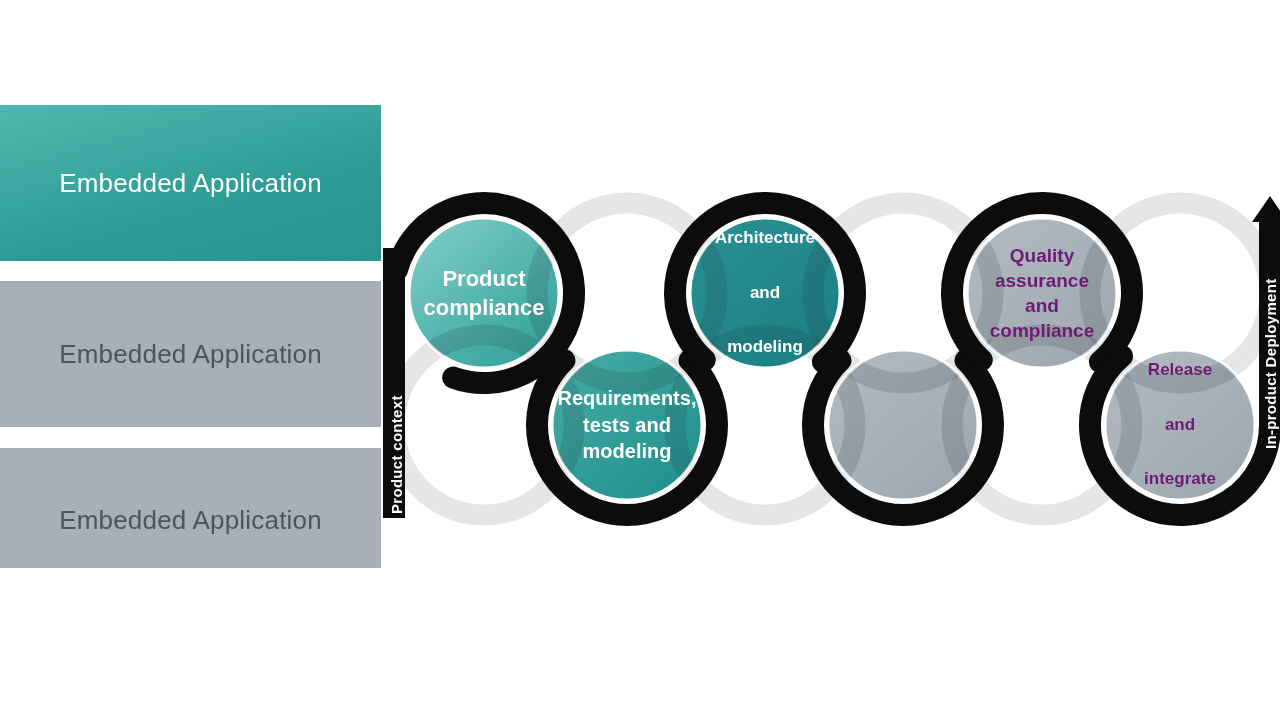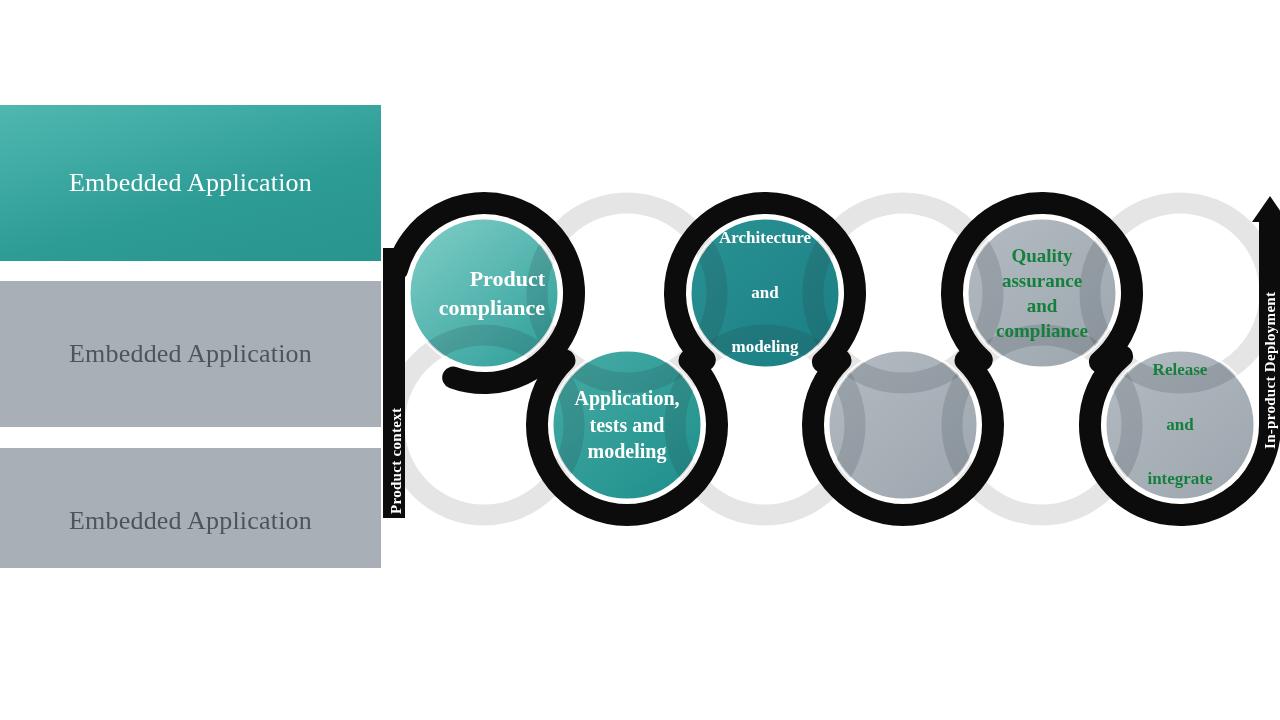--- a/index.html
+++ b/index.html
@@ -2,21 +2,21 @@
 <html><head>
 <meta charset="utf-8">
 <style>
   html, body { margin: 0; padding: 0; background: #ffffff; }
   .stage {
     position: relative;
     width: 1280px;
     height: 568px;
     overflow: hidden;
     background: #ffffff;
-    font-family: Liberation Serif, serif;
+    font-family: Liberation Sans, sans-serif;
   }
   .phase-box {
     position: absolute;
     left: 0;
     width: 381px;
     display: flex;
     flex-direction: column;
     align-items: center;
     justify-content: center;
     gap: 22px;
@@ -41,21 +41,21 @@
     flex-direction: column;
     align-items: center;
     justify-content: center;
     text-align: center;
     font-weight: 700;
     line-height: 1.32;
     pointer-events: none;
   }
   .node-label span { white-space: nowrap; display: block; }
   .node-label.teal { color: #ffffff; }
-  .node-label.gray { color: #15803d; }
+  .node-label.gray { color: #701a75; }
   .fs22 { font-size: 22px; }
   .fs21 { font-size: 17px; gap: 32px; }
   .fs20 { font-size: 20px; }
   .fs19 { font-size: 19px; }
   .rail-label {
     position: absolute;
     transform: rotate(-90deg);
     transform-origin: 0 0;
     color: #ffffff;
     font-weight: 700;
@@ -144,26 +144,26 @@
     <g fill="none" stroke-width="21" clip-path="url(#circles-clip)" stroke="rgba(35,48,58,0.16)">
       <circle cx="484" cy="425" r="90"></circle>
       <circle cx="627" cy="293" r="90"></circle>
       <circle cx="765" cy="425" r="90"></circle>
       <circle cx="903" cy="293" r="90"></circle>
       <circle cx="1042" cy="425" r="90"></circle>
       <circle cx="1180" cy="293" r="90"></circle>
     </g>
   </svg>
 
-  <div class="node-label teal fs22" style="left:375px; top:218px;align-items:flex-end;">
+  <div class="node-label teal fs22" style="left:399px; top:218px;">
     <span>Product</span>
     <span>compliance</span>
   </div>
   <div class="node-label teal fs20" style="left:542px; top:350px;">
-    <span>Application,</span>
+    <span>Requirements,</span>
     <span>tests and</span>
     <span>modeling</span>
   </div>
   <div class="node-label teal fs21" style="left:680px; top:218px;">
     <span>Architecture</span>
     <span>and</span>
     <span>modeling</span>
   </div>
   <div class="node-label gray fs19" style="left:957px; top:218px;">
     <span>Quality</span>

